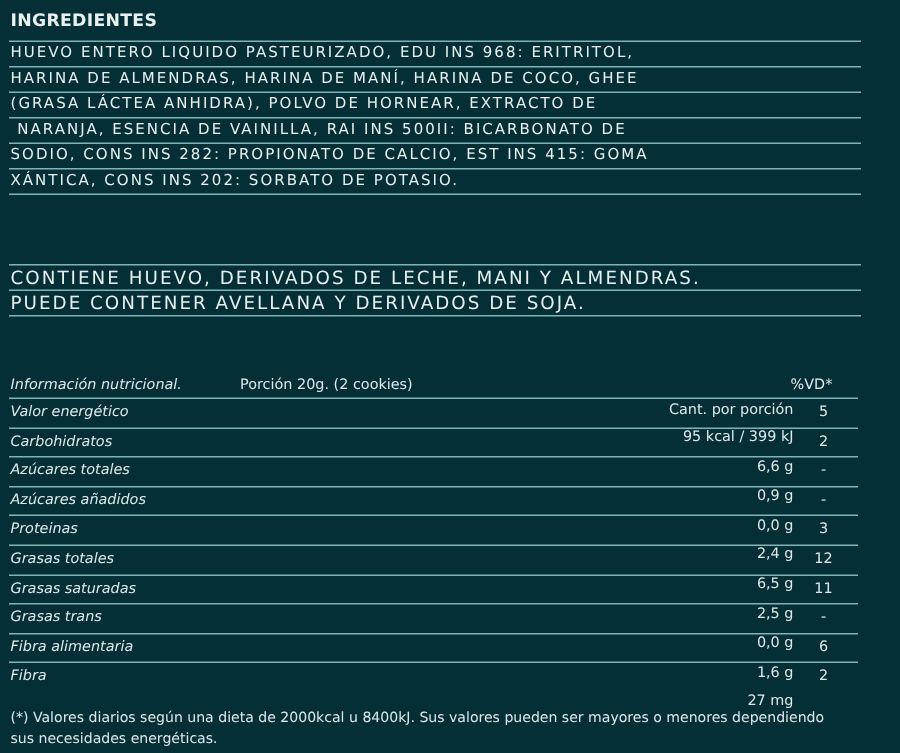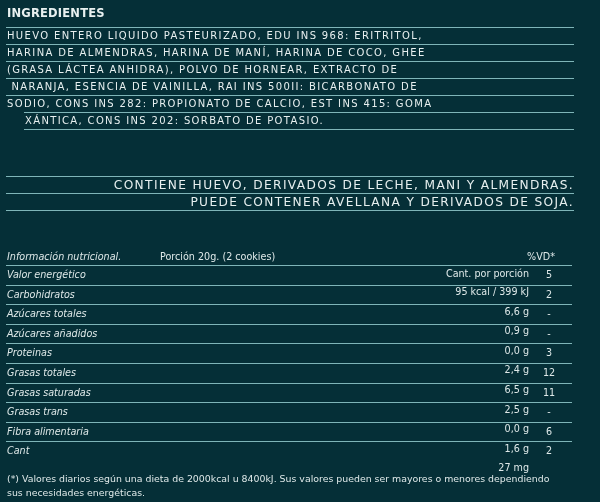--- a/index.html
+++ b/index.html
@@ -24,33 +24,32 @@
     height: 16px;
     border-top: 1.5px solid #7fb5b8;
     font-family: "DejaVu Sans", sans-serif;
     font-size: 10px;
     line-height: 16px;
     letter-spacing: 1.35px;
     white-space: nowrap;
     color: #e8f0f0;
     padding-left: 1px;
   }
-  .ing-line.last { border-bottom: 1.5px solid #7fb5b8; margin-left: 18px; }
+  .ing-line.last { border-bottom: 1.5px solid #7fb5b8; }
   .all-block {
     position: absolute; left: 6px; top: 176px; width: 568px;
   }
   .all-line {
     height: 16px;
     border-top: 1.5px solid #7fb5b8;
     font-size: 12.2px;
     line-height: 16px;
     letter-spacing: 1.35px;
     white-space: nowrap;
     padding-left: 1px;
-    text-align: right;
   }
   .all-line.last { border-bottom: 1.5px solid #7fb5b8; }
 
   .nut {
     position: absolute; left: 6px; top: 249px; width: 566px;
     font-family: "DejaVu Sans", sans-serif;
     font-size: 9.6px;
     color: #dfe9e9;
   }
   .nut-row {
@@ -134,21 +133,21 @@
     <span class="c-name">Grasas trans</span>
     <span class="c-amount">0,0 g</span>
     <span class="c-vd">-</span>
   </div>
   <div class="nut-row">
     <span class="c-name">Fibra alimentaria</span>
     <span class="c-amount">1,6 g</span>
     <span class="c-vd">6</span>
   </div>
   <div class="nut-row noline">
-    <span class="c-name">Cant</span>
+    <span class="c-name">Fibra</span>
     <span class="c-amount">27 mg</span>
     <span class="c-vd">2</span>
   </div>
 </div>
 
 <div class="footnote">
   <div>(*) Valores diarios según una dieta de 2000kcal u 8400kJ. Sus valores pueden ser mayores o menores dependiendo</div>
   <div>sus necesidades energéticas.</div>
 </div>
 

